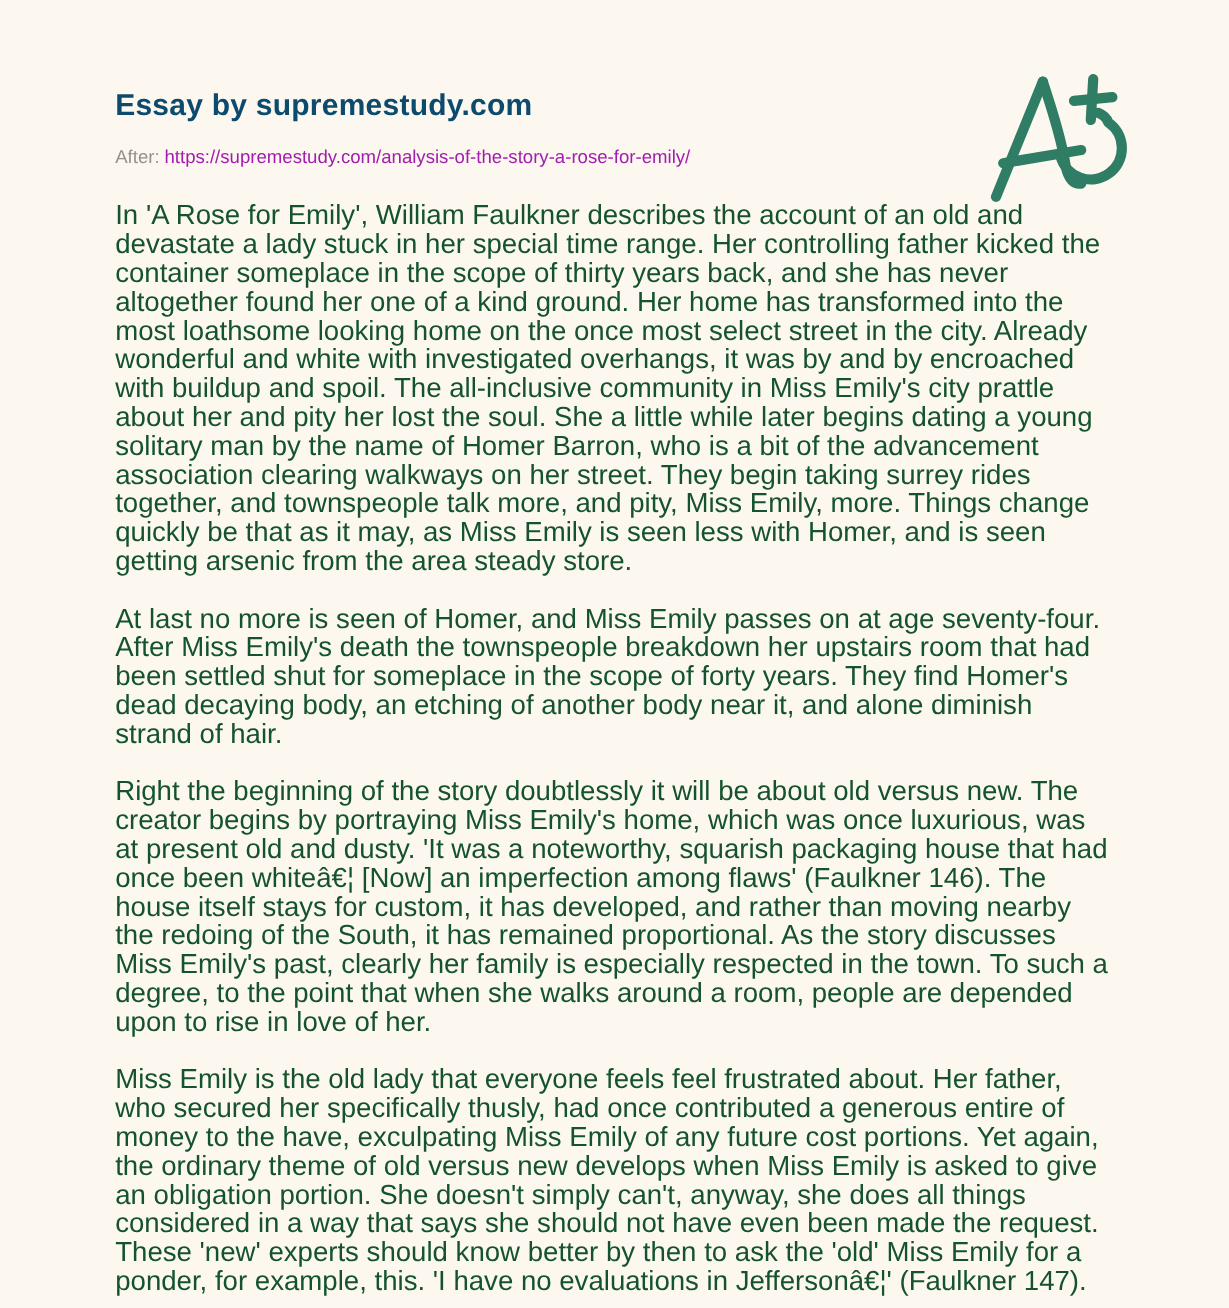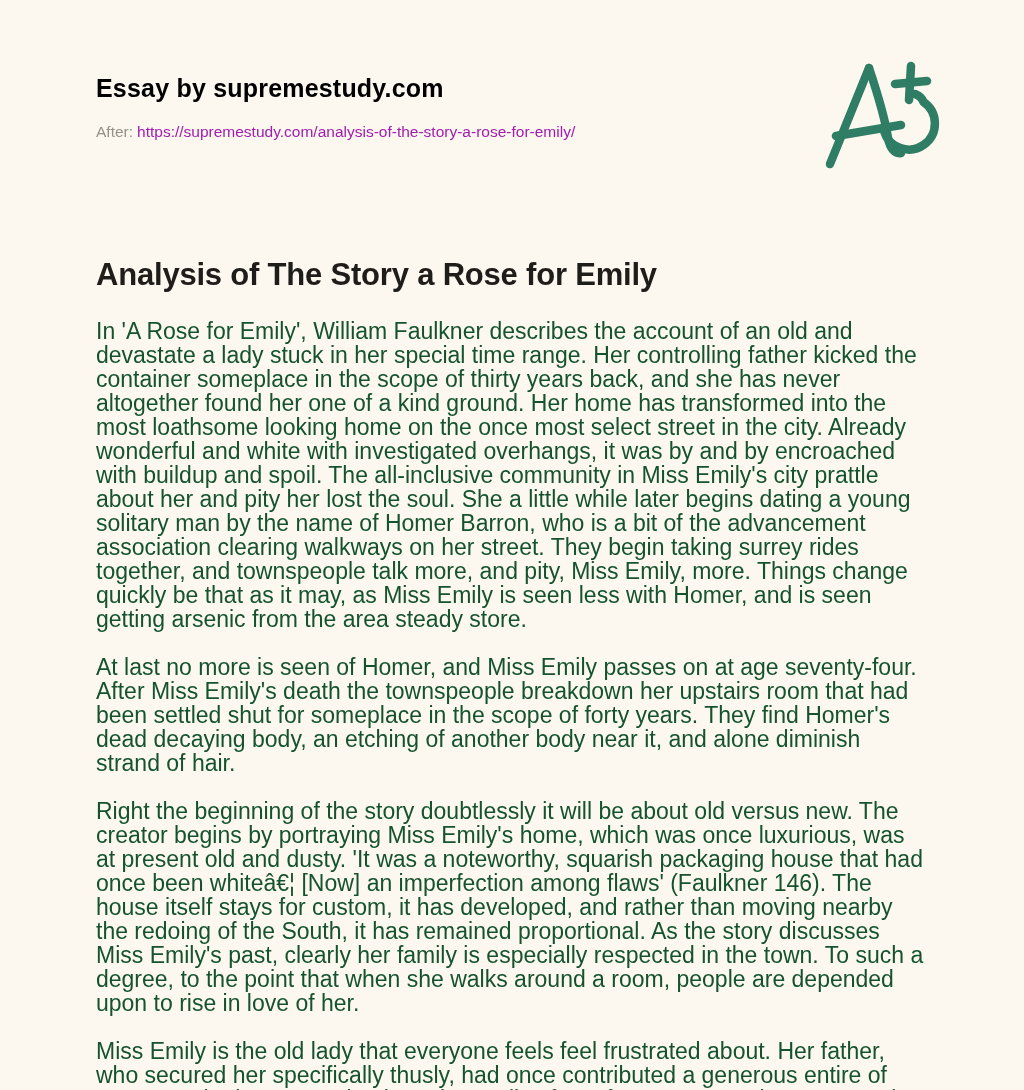--- a/index.html
+++ b/index.html
@@ -17,21 +17,21 @@
     width: 1024px;
     min-height: 1090px;
     padding: 0 96px;
   }
   .doc-header {
     padding-top: 74px;
   }
   .doc-header h1 {
     font-size: 25px;
     font-weight: 700;
-    color: #000000;
+    color: #0c4a6e;
     letter-spacing: 0.2px;
   }
   .source-line {
     margin-top: 20px;
     font-size: 15.5px;
     color: #95918a;
   }
   .source-line a {
     color: #a21caf;
     text-decoration: none;
@@ -86,21 +86,20 @@
 
         <path d="M95 14 L93 48"></path>
 
         <path d="M79 32 L111 29"></path>
 
         <path d="M99 42 C104 44, 106.5 46.5, 107.5 50 A26 26 0 1 1 67.9 78.7"></path>
       </g>
     </svg>
   </div>
 
-  <h2 class="article-title">Analysis of The Story a Rose for Emily</h2>
 
   <div class="article-body">
     <p>In 'A Rose for Emily', William Faulkner describes the account of an old and devastate a lady stuck in her special time range. Her controlling father kicked the container someplace in the scope of thirty years back, and she has never altogether found her one of a kind ground. Her home has transformed into the most loathsome looking home on the once most select street in the city. Already wonderful and white with investigated overhangs, it was by and by encroached with buildup and spoil. The all-inclusive community in Miss Emily's city prattle about her and pity her lost the soul. She a little while later begins dating a young solitary man by the name of Homer Barron, who is a bit of the advancement association clearing walkways on her street. They begin taking surrey rides together, and townspeople talk more, and pity, Miss Emily, more. Things change quickly be that as it may, as Miss Emily is seen less with Homer, and is seen getting arsenic from the area steady store.</p>
     <p>At last no more is seen of Homer, and Miss Emily passes on at age seventy-four. After Miss Emily's death the townspeople breakdown her upstairs room that had been settled shut for someplace in the scope of forty years. They find Homer's dead decaying body, an etching of another body near it, and alone diminish strand of hair.</p>
     <p>Right the beginning of the story doubtlessly it will be about old versus new. The creator begins by portraying Miss Emily's home, which was once luxurious, was at present old and dusty. 'It was a noteworthy, squarish packaging house that had once been whiteâ€¦ [Now] an imperfection among flaws' (Faulkner 146). The house itself stays for custom, it has developed, and rather than moving nearby the redoing of the South, it has remained proportional. As the story discusses Miss Emily's past, clearly her family is especially respected in the town. To such a degree, to the point that when she walks around a room, people are depended upon to rise in love of her.</p>
     <p>Miss Emily is the old lady that everyone feels feel frustrated about. Her father, who secured her specifically thusly, had once contributed a generous entire of money to the have, exculpating Miss Emily of any future cost portions. Yet again, the ordinary theme of old versus new develops when Miss Emily is asked to give an obligation portion. She doesn't simply can't, anyway, she does all things considered in a way that says she should not have even been made the request. These 'new' experts should know better by then to ask the 'old' Miss Emily for a ponder, for example, this. 'I have no evaluations in Jeffersonâ€¦' (Faulkner 147).</p>
     <p>No extra information is searched for after because they understand that old trumps new. A near occasion rises when Miss Emily purchases rat hurting; state law says that she should give the clarification behind her getting it, Miss Emily doesn't, she basically pays and takes off. The most staggering act is Miss Emily butchering her sweetheart.</p>
   </div>
 
 </div>

